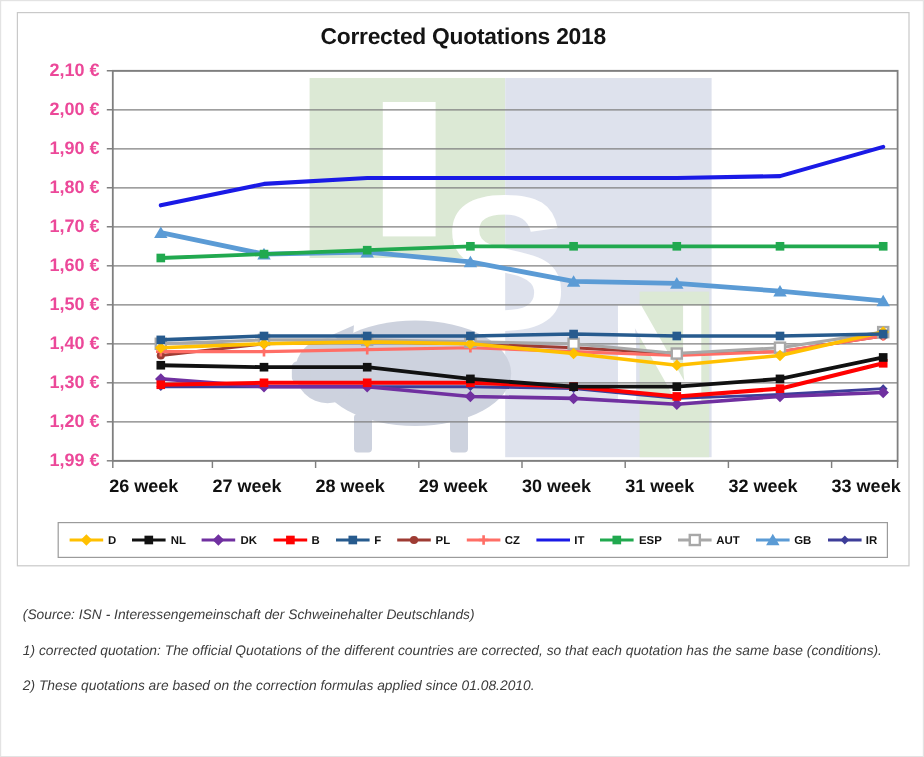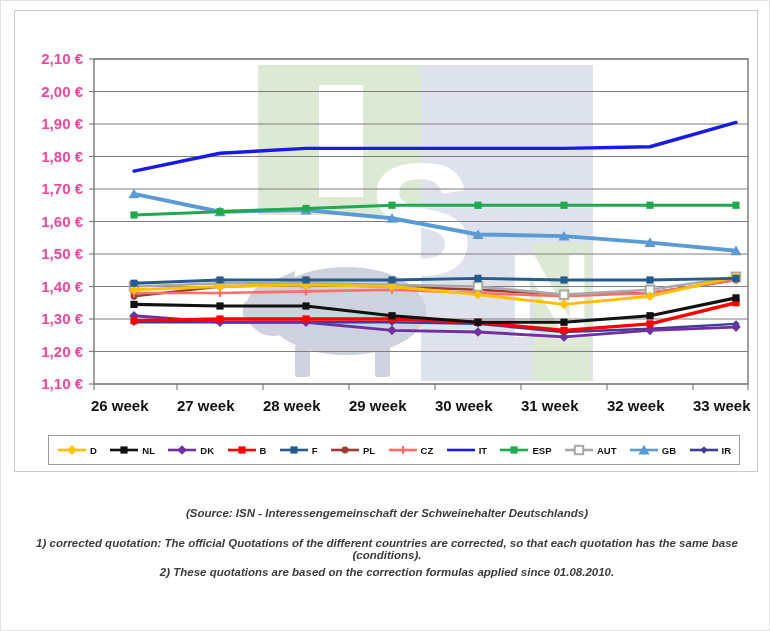--- a/index.html
+++ b/index.html
@@ -33,22 +33,22 @@
   .legend{
     position:absolute;left:33px;top:424px;width:692px;height:30px;
     border:1px solid #9b9b9b;background:#fff;z-index:4;
     display:flex;align-items:center;justify-content:space-between;
     padding:0 8px;box-sizing:border-box;
   }
   .legend-item{display:flex;align-items:center;gap:3px;}
   .legend-item span{font-size:9.5px;font-weight:bold;color:#111;}
   .footer{position:absolute;left:0;right:0;top:489px;height:130px;}
   .footer-line{
-    position:absolute;left:4px;right:0;text-align:center;
-    font-size:11.5px;font-style:italic;color:#3c3c3c;font-weight:bold;
+    position:absolute;left:18px;right:0;
+    font-size:11.5px;font-style:italic;color:#3c3c3c;
   }
 </style>
 </head>
 <body>
 
 <div class="screen">
 
   <div class="chart-panel">
 
     <div class="wm">
@@ -63,33 +63,34 @@
           <ellipse cx="103" cy="58" rx="80" ry="44"></ellipse>
           <circle cx="30" cy="56" r="27"></circle>
           <rect x="0" y="48" width="16" height="18" rx="5"></rect>
           <polygon points="34,26 52,18 50,40"></polygon>
           <rect x="52" y="92" width="15" height="32" rx="3"></rect>
           <rect x="132" y="92" width="15" height="32" rx="3"></rect>
         </g>
       </svg>
     </div>
 
+    <div class="chart-title">Corrected Quotations 2018</div>
 
     <div id="y-labels">
         <div class="y-label" style="top: 39px;">2,10 €</div>
         <div class="y-label" style="top: 71.5px;">2,00 €</div>
         <div class="y-label" style="top: 104px;">1,90 €</div>
         <div class="y-label" style="top: 136.5px;">1,80 €</div>
         <div class="y-label" style="top: 169px;">1,70 €</div>
         <div class="y-label" style="top: 201.5px;">1,60 €</div>
         <div class="y-label" style="top: 234px;">1,50 €</div>
         <div class="y-label" style="top: 266.5px;">1,40 €</div>
         <div class="y-label" style="top: 299px;">1,30 €</div>
         <div class="y-label" style="top: 331.5px;">1,20 €</div>
-        <div class="y-label" style="top: 364px;">1,10 €</div>
+        <div class="y-label" style="top: 364px;">1,99 €</div>
       </div>
 
     <svg id="plot-svg" width="742" height="460">
         <line x1="79" y1="48" x2="733" y2="48" stroke="#7f7f7f" stroke-width="1"></line>
         <line x1="74" y1="48" x2="79" y2="48" stroke="#7f7f7f" stroke-width="1.2"></line>
         <line x1="79" y1="80.5" x2="733" y2="80.5" stroke="#7f7f7f" stroke-width="1"></line>
         <line x1="74" y1="80.5" x2="79" y2="80.5" stroke="#7f7f7f" stroke-width="1.2"></line>
         <line x1="79" y1="113" x2="733" y2="113" stroke="#7f7f7f" stroke-width="1"></line>
         <line x1="74" y1="113" x2="79" y2="113" stroke="#7f7f7f" stroke-width="1.2"></line>
         <line x1="79" y1="145.5" x2="733" y2="145.5" stroke="#7f7f7f" stroke-width="1"></line>

